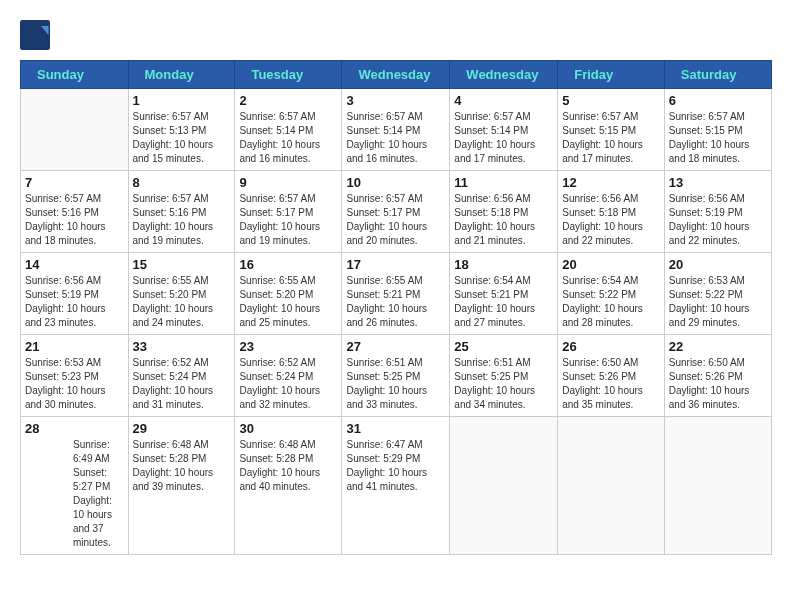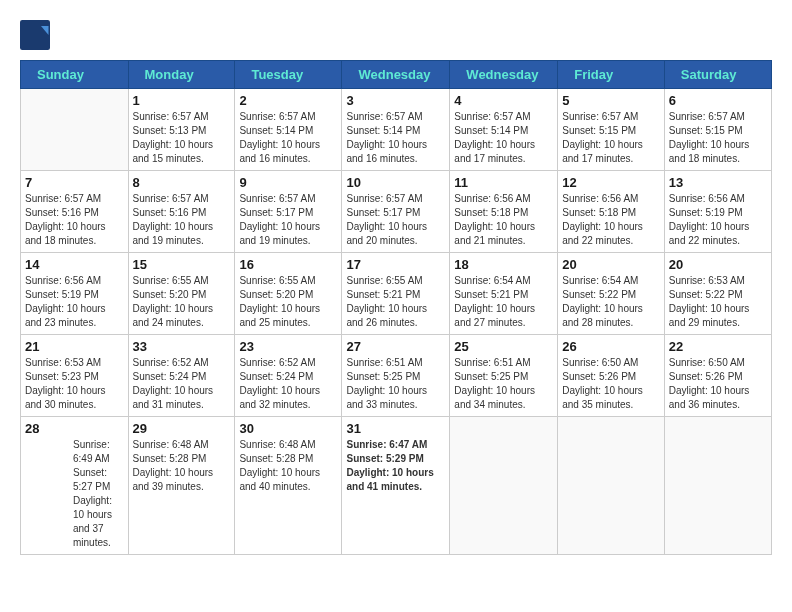--- a/index.html
+++ b/index.html
@@ -331,21 +331,21 @@
         </td>
         <td>
           <div class="day-number">30</div>
           <div class="day-info" style="white-space: pre-line;">Sunrise: 6:48 AM
 Sunset: 5:28 PM
 Daylight: 10 hours
 and 40 minutes.</div>
         </td>
         <td>
           <div class="day-number">31</div>
-          <div class="day-info" style="white-space: pre-line; font-weight: bold;">Sunrise: 6:47 AM
+          <div class="day-info" style="white-space: pre-line;">Sunrise: 6:47 AM
 Sunset: 5:29 PM
 Daylight: 10 hours
 and 41 minutes.</div>
         </td>
         <td class="empty"></td>
         <td class="empty"></td>
         <td class="empty"></td>
       </tr>
     </tbody>
 </table>

